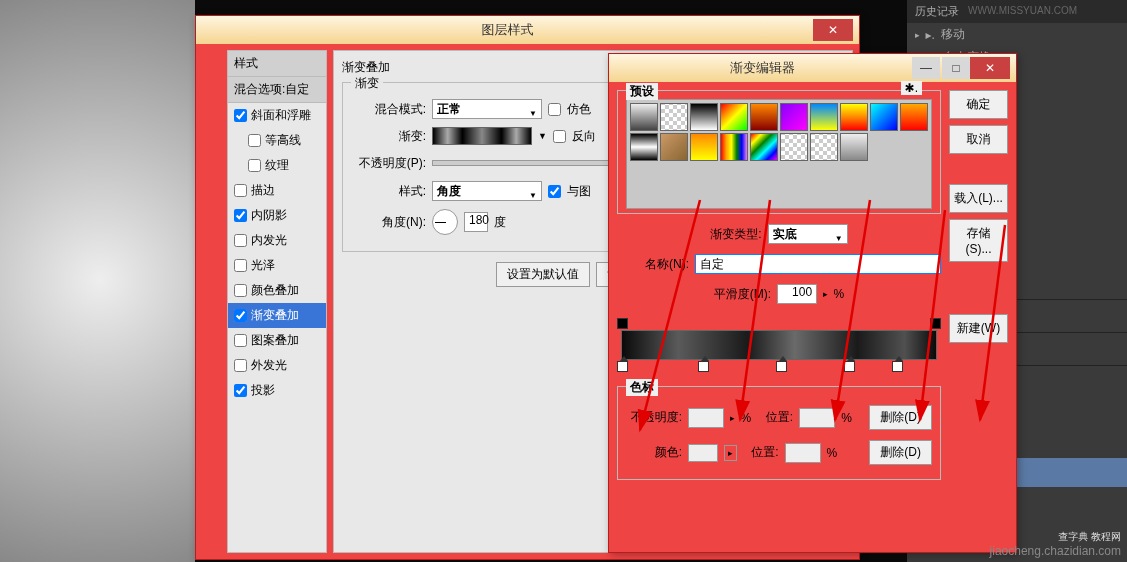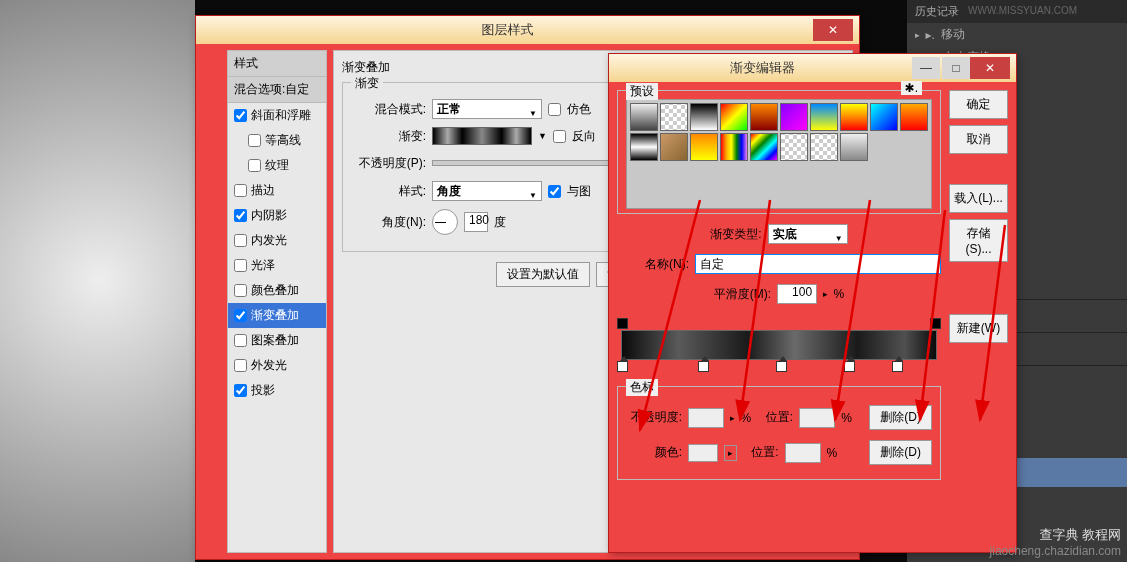--- a/index.html
+++ b/index.html
@@ -48,21 +48,21 @@
     .angle-ctrl::after { content: ""; position: absolute; left: 2px; top: 50%; width: 11px; height: 1px; background: #000; }
     .btn { border: 1px solid #999; background: #f0f0f0; padding: 3px 10px; cursor: pointer; }
     
     .gradient-editor { left: 608px; top: 53px; width: 409px; height: 500px; z-index: 2; }
     .ge-body { height: calc(100% - 28px); padding: 8px; display: flex; gap: 8px; }
     .ge-main { flex: 1; }
     .ge-side { width: 85px; display: flex; flex-direction: column; gap: 6px; }
     .ge-btn { border: 1px solid #999; background: #f0f0f0; padding: 5px 4px; text-align: center; cursor: pointer; }
     
     .preset-group { border: 1px solid #bbb; padding: 8px 8px 4px; position: relative; }
-    .preset-label { position: absolute; top: -8px; left: 8px; background: #f0f0f0; padding: 0 4px; }
+    .preset-label { position: absolute; top: -8px; left: 8px; background: #f0f0f0; padding: 0 4px; font-weight: bold; }
     .gear { position: absolute; top: -10px; right: 18px; background: #f0f0f0; padding: 0 4px; }
     .preset-grid { border: 1px solid #999; background: #c8c8c8; padding: 3px; height: 110px; overflow: auto; }
     .preset-row { display: flex; gap: 2px; margin-bottom: 2px; }
     .preset { width: 28px; height: 28px; border: 1px solid #666; }
     
     .ge-row { display: flex; align-items: center; margin: 10px 0; gap: 6px; }
     .ge-label { width: 72px; text-align: right; }
     .text-input { border: 1px solid #08f; background: #fff; height: 20px; padding: 0 4px; flex: 1; }
     
     .edit-bar-wrap { position: relative; margin: 12px 0; padding: 14px 4px; }
@@ -70,21 +70,21 @@
     .stop-top { position: absolute; top: 2px; width: 11px; height: 11px; background: #ddd; border: 1px solid #333; }
     .stop-top.end { background: #000; }
     .stop-bot { position: absolute; bottom: 2px; width: 11px; height: 11px; background: #fff; border: 1px solid #333; }
     .stop-bot::before { content:""; position: absolute; left: 2px; top: -6px; border-left: 4px solid transparent; border-right: 4px solid transparent; border-bottom: 5px solid #333;}
     
     .colorstop-group { border: 1px solid #bbb; padding: 8px 8px 4px; position: relative; margin-top: 6px; }
     
     .arrow { position: absolute; z-index: 3; pointer-events: none; }
     
     .watermark { position: absolute; right: 6px; bottom: 4px; color: #888; font-size: 11px; z-index: 10; text-align: right; }
-    .watermark .wb { color: #ddd; font-size: 13px; }
+    .watermark .wb { color: #ddd; font-size: 10px; }
     .urlwater { position: absolute; right: 50px; top: 5px; font-size: 10px; color: #666; z-index: 5;}
   </style>
 </head>
 <body>
 
 <div class="canvas-bg"></div>
 
 <div class="ps-panel">
   <div class="panel-header">历史记录</div>
   <div class="urlwater">WWW.MISSYUAN.COM</div>

